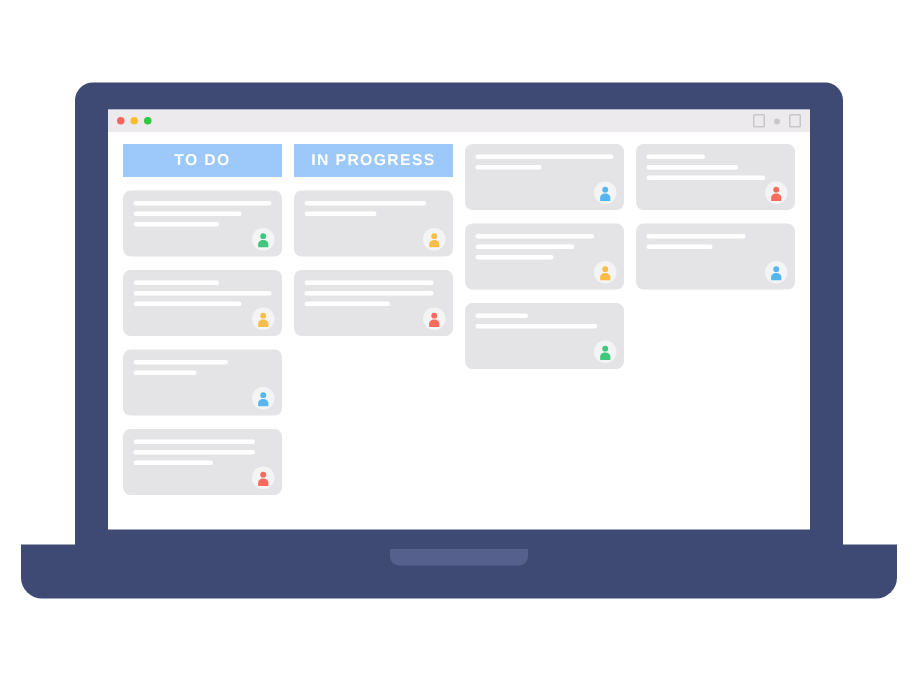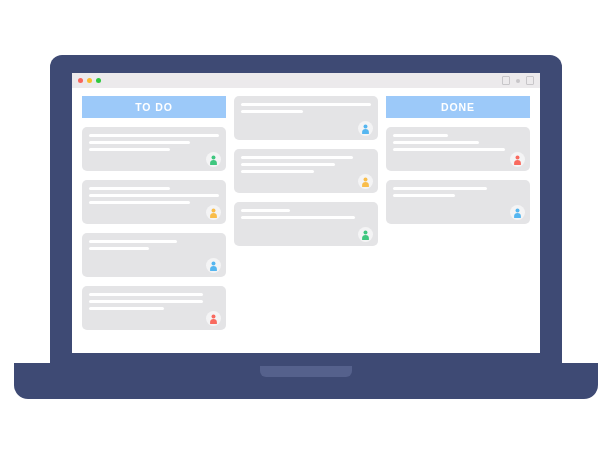--- a/index.html
+++ b/index.html
@@ -247,20 +247,44 @@
               <div class="line" style="width: 58%;"></div>
               <div class="avatar">
                 <svg width="11" height="11" viewBox="0 0 24 24">
                   <circle cx="12" cy="7.5" r="4.3" fill="#f96a5f"></circle>
                   <path d="M12 13.2c-4.3 0-7.4 2.6-7.4 6.2V24h14.8v-4.6c0-3.6-3.1-6.2-7.4-6.2z" fill="#f96a5f"></path>
                 </svg>
               </div>
             </div>
           </div>
           <div class="column">
+            <div class="col-header">IN PROGRESS</div>
+            <div class="card">
+              <div class="line" style="width: 88%;"></div>
+              <div class="line" style="width: 52%;"></div>
+              <div class="avatar">
+                <svg width="11" height="11" viewBox="0 0 24 24">
+                  <circle cx="12" cy="7.5" r="4.3" fill="#f9bd4a"></circle>
+                  <path d="M12 13.2c-4.3 0-7.4 2.6-7.4 6.2V24h14.8v-4.6c0-3.6-3.1-6.2-7.4-6.2z" fill="#f9bd4a"></path>
+                </svg>
+              </div>
+            </div>
+            <div class="card">
+              <div class="line" style="width: 94%;"></div>
+              <div class="line" style="width: 94%;"></div>
+              <div class="line" style="width: 62%;"></div>
+              <div class="avatar">
+                <svg width="11" height="11" viewBox="0 0 24 24">
+                  <circle cx="12" cy="7.5" r="4.3" fill="#f96a5f"></circle>
+                  <path d="M12 13.2c-4.3 0-7.4 2.6-7.4 6.2V24h14.8v-4.6c0-3.6-3.1-6.2-7.4-6.2z" fill="#f96a5f"></path>
+                </svg>
+              </div>
+            </div>
+          </div>
+          <div class="column">
             <div class="card">
               <div class="line" style="width: 100%;"></div>
               <div class="line" style="width: 48%;"></div>
               <div class="avatar">
                 <svg width="11" height="11" viewBox="0 0 24 24">
                   <circle cx="12" cy="7.5" r="4.3" fill="#55b6f0"></circle>
                   <path d="M12 13.2c-4.3 0-7.4 2.6-7.4 6.2V24h14.8v-4.6c0-3.6-3.1-6.2-7.4-6.2z" fill="#55b6f0"></path>
                 </svg>
               </div>
             </div>
@@ -280,21 +304,20 @@
               <div class="line" style="width: 88%;"></div>
               <div class="avatar">
                 <svg width="11" height="11" viewBox="0 0 24 24">
                   <circle cx="12" cy="7.5" r="4.3" fill="#3fc77f"></circle>
                   <path d="M12 13.2c-4.3 0-7.4 2.6-7.4 6.2V24h14.8v-4.6c0-3.6-3.1-6.2-7.4-6.2z" fill="#3fc77f"></path>
                 </svg>
               </div>
             </div>
           </div>
           <div class="column">
-            <div class="col-header">DONE</div>
             <div class="card">
               <div class="line" style="width: 42%;"></div>
               <div class="line" style="width: 66%;"></div>
               <div class="line" style="width: 86%;"></div>
               <div class="avatar">
                 <svg width="11" height="11" viewBox="0 0 24 24">
                   <circle cx="12" cy="7.5" r="4.3" fill="#f96a5f"></circle>
                   <path d="M12 13.2c-4.3 0-7.4 2.6-7.4 6.2V24h14.8v-4.6c0-3.6-3.1-6.2-7.4-6.2z" fill="#f96a5f"></path>
                 </svg>
               </div>

